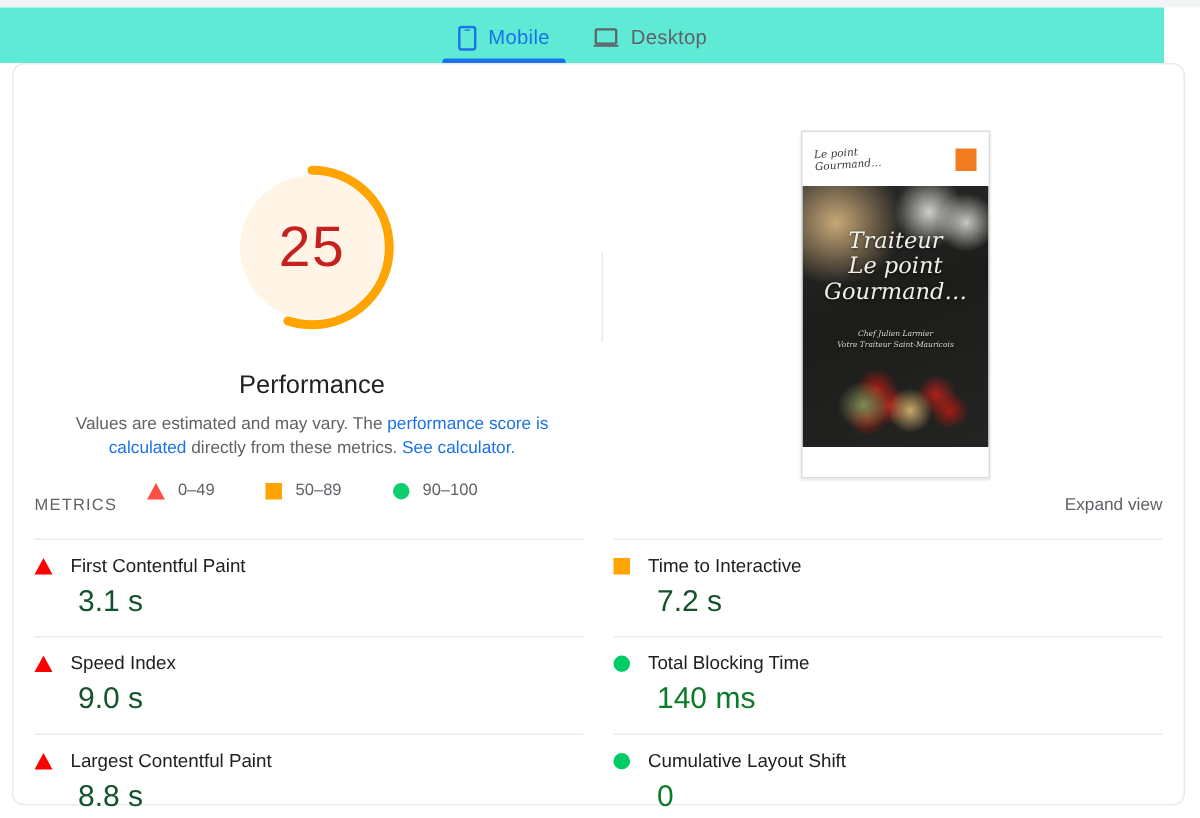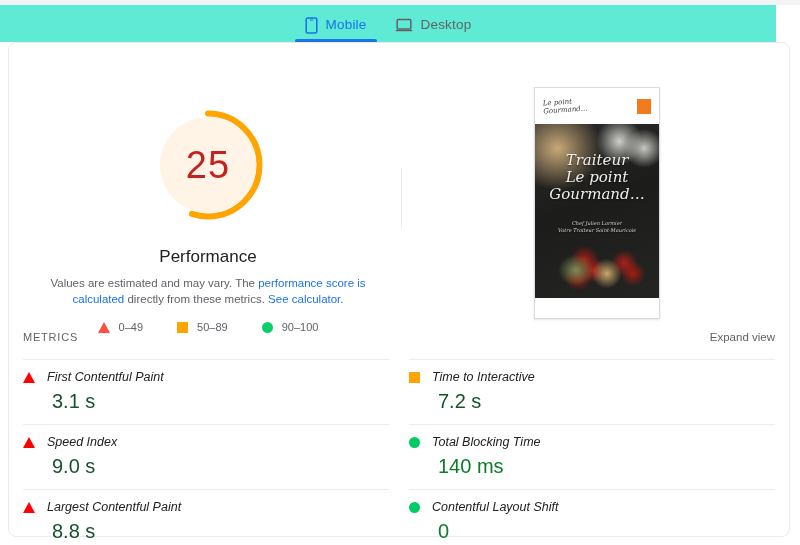--- a/index.html
+++ b/index.html
@@ -268,21 +268,20 @@
     border-top: 1px solid #ececec;
   }
   .metric-head {
     display: flex;
     align-items: center;
     gap: 12px;
   }
   .metric-label {
     font-size: 12.5px;
     color: #202124;
-    font-style: italic;
   }
   .metric-value {
     margin-top: 6px;
     margin-left: 29px;
     font-size: 20px;
     line-height: 22px;
   }
   .v-red { color: #14532d; }
   .v-green { color: #0a7c27; }
   .ic-tri {
@@ -423,20 +422,20 @@
       <div class="metric-row">
         <div class="metric-head">
           <span class="ic-cir"></span>
           <span class="metric-label">Total Blocking Time</span>
         </div>
         <div class="metric-value v-green">140 ms</div>
       </div>
       <div class="metric-row">
         <div class="metric-head">
           <span class="ic-cir"></span>
-          <span class="metric-label">Contentful Layout Shift</span>
+          <span class="metric-label">Cumulative Layout Shift</span>
         </div>
         <div class="metric-value v-green">0</div>
       </div>
     </div>
   </div>
 
 </div>
 
 </body></html>

